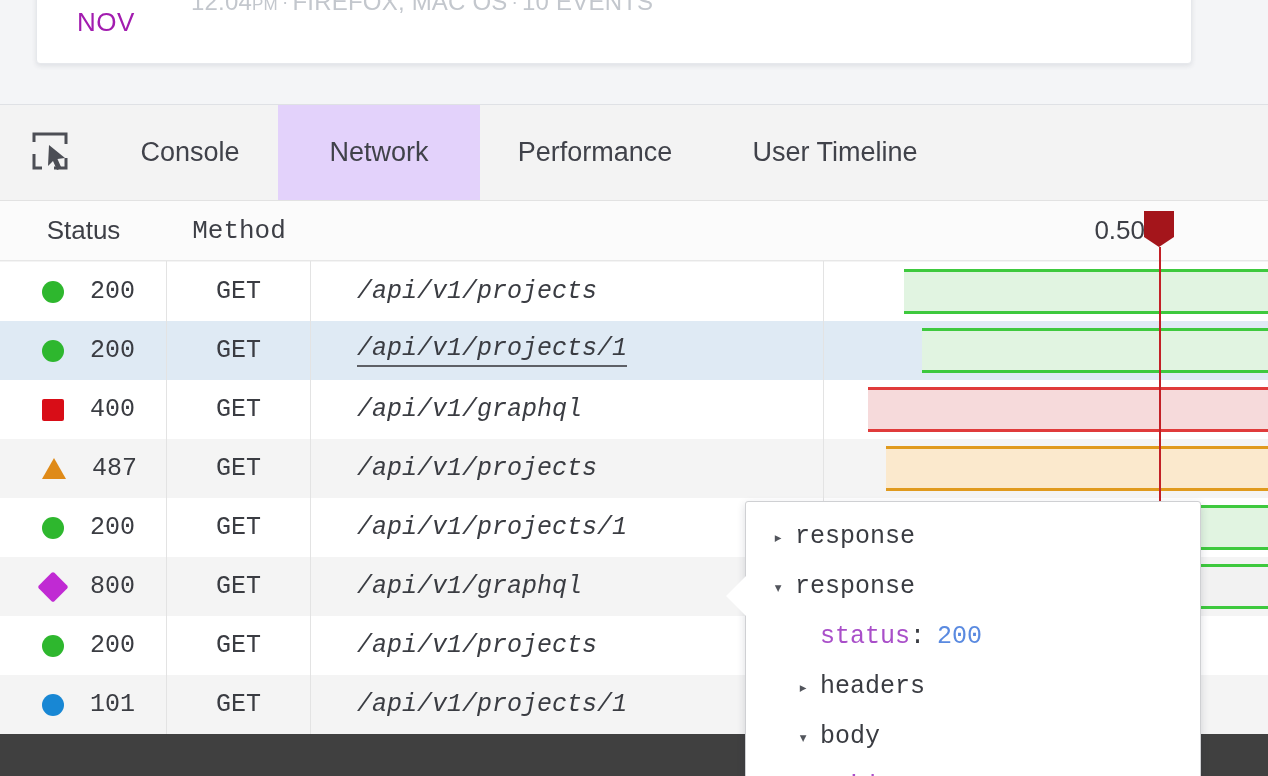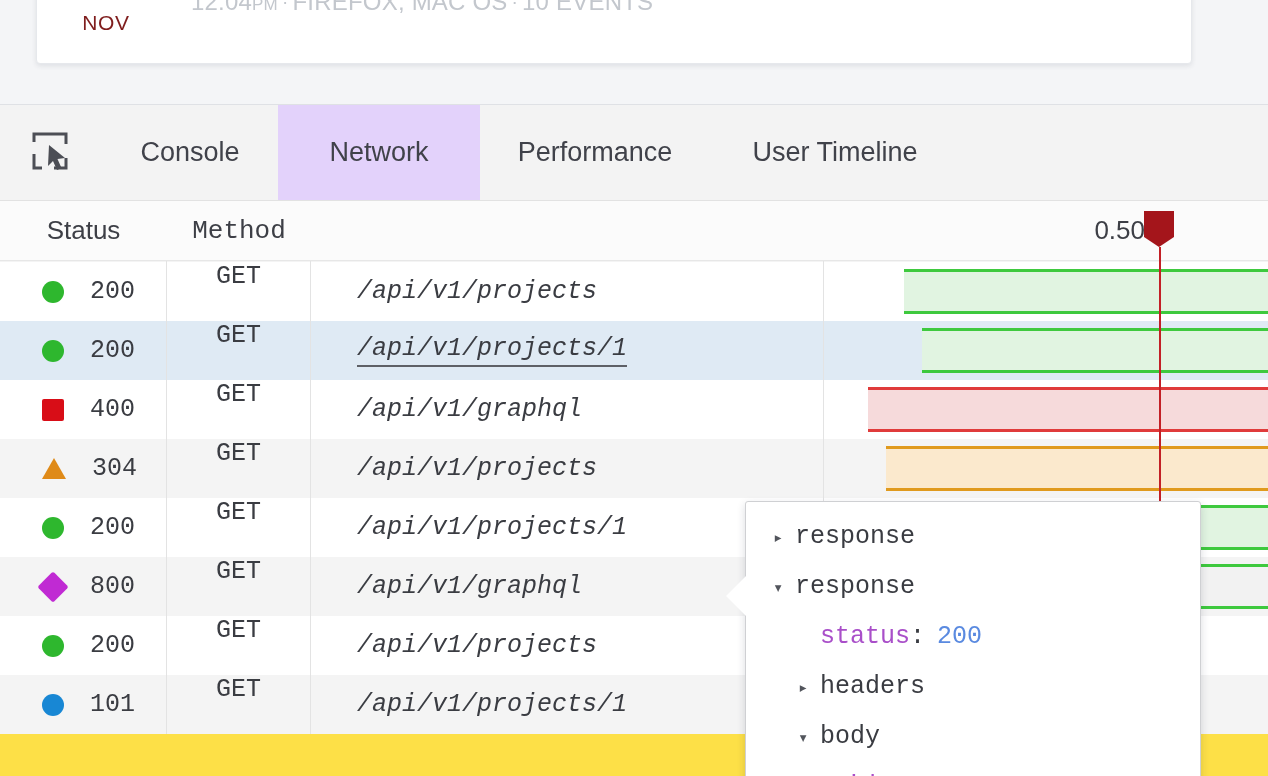--- a/index.html
+++ b/index.html
@@ -37,22 +37,22 @@
     text-align: center;
     flex: 0 0 auto;
   }
   .date-badge .day-box {
     border: 3px solid #4a7fd4;
     border-top: none;
     border-radius: 0 0 4px 4px;
     height: 26px;
   }
   .date-badge .mon {
-    color: #7f1d1d;
-    font-size: 21px;
+    color: #a21caf;
+    font-size: 26px;
     letter-spacing: 0.6px;
     font-weight: 400;
     margin-top: 14px;
   }
   .session-meta {
     margin-left: 46px;
     margin-top: -4px;
     color: #c3c7cd;
     font-size: 24px;
     letter-spacing: 0.2px;
@@ -61,21 +61,21 @@
   .session-meta .ampm { font-size: 17px; }
   .session-meta .dot { padding: 0 4px; font-size: 19px; position: relative; top: -2px; }
 
   
   .devtools {
     position: absolute;
     left: 0;
     top: 104px;
     width: 1268px;
     height: 672px;
-    background: #fde047;
+    background: #404040;
     border-top: 1px solid #dfe1e5;
     box-sizing: border-box;
   }
 
   
   .tabstrip {
     height: 96px;
     background: #f3f3f3;
     border-bottom: 1px solid #e2e2e2;
     display: flex;
@@ -156,21 +156,21 @@
   }
   .row .col-status {
     display: flex;
     align-items: center;
     padding-left: 42px;
     border-right: 1px solid #e3e3e3;
     height: 100%;
   }
   .row .col-method {
     display: flex;
-    align-items: flex-start;
+    align-items: center;
     justify-content: center;
     border-right: 1px solid #e3e3e3;
     height: 100%;
   }
   .row .col-endpoint {
     display: flex;
     align-items: center;
     padding-left: 46px;
     border-right: 1px solid #e3e3e3;
     height: 100%;
@@ -387,21 +387,21 @@
             <span>/api/v1/graphql</span>
           </div>
           <div class="col-wf">
             <div class="wf-bar" style="left: 10%; width: 90%; background: rgb(246, 218, 219); border-top-color: rgb(224, 59, 59); border-bottom-color: rgb(224, 59, 59);"></div>
             <div class="time-marker" style="left: calc(100% - 109px);"></div>
           </div>
         </div>
         <div class="row even">
           <div class="col-status cell">
             <span class="status-glyph g-triangle" style="border-bottom: 21px solid rgb(223, 138, 24);"></span>
-            <span>304</span>
+            <span>487</span>
           </div>
           <div class="col-method cell">
             <span>GET</span>
           </div>
           <div class="col-endpoint cell">
             <span>/api/v1/projects</span>
           </div>
           <div class="col-wf">
             <div class="wf-bar" style="left: 14%; width: 86%; background: rgb(251, 233, 205); border-top-color: rgb(224, 154, 30); border-bottom-color: rgb(224, 154, 30);"></div>
             <div class="time-marker" style="left: calc(100% - 109px);"></div>

